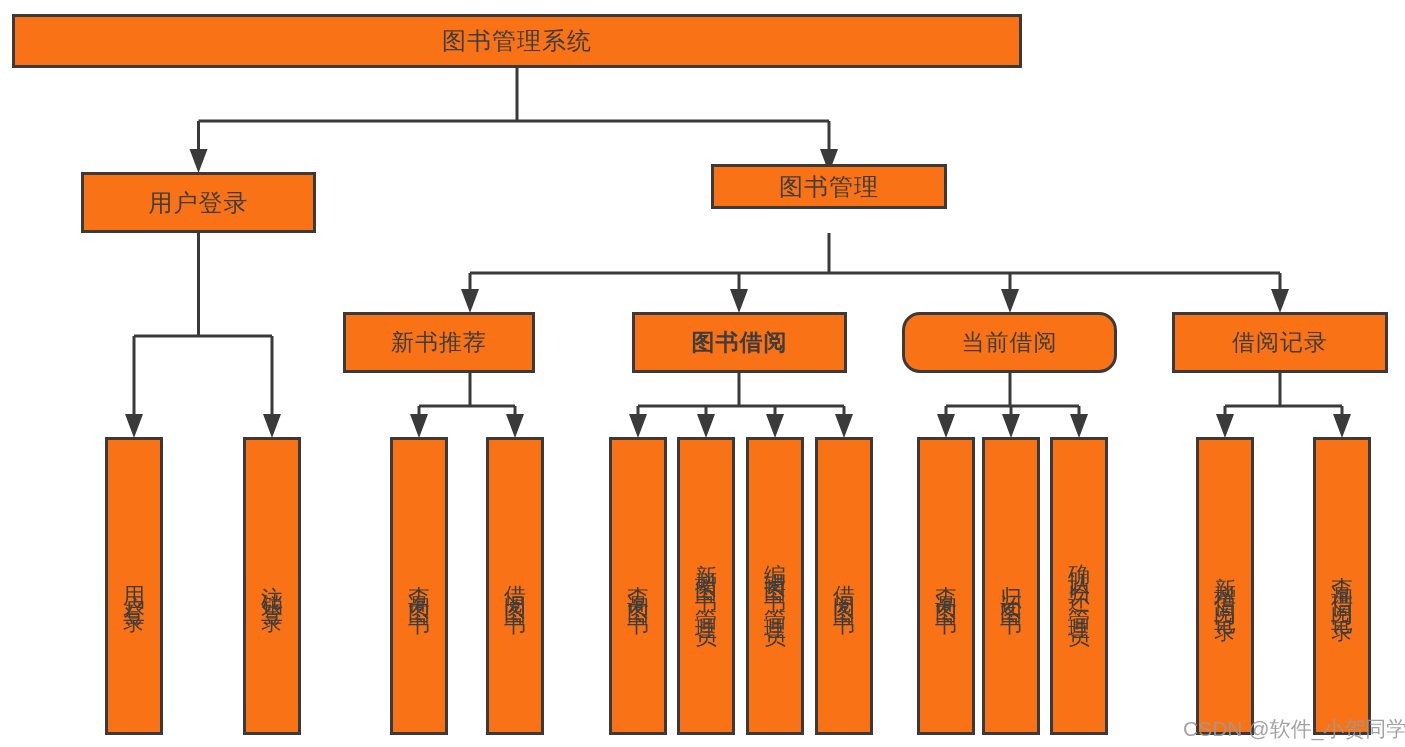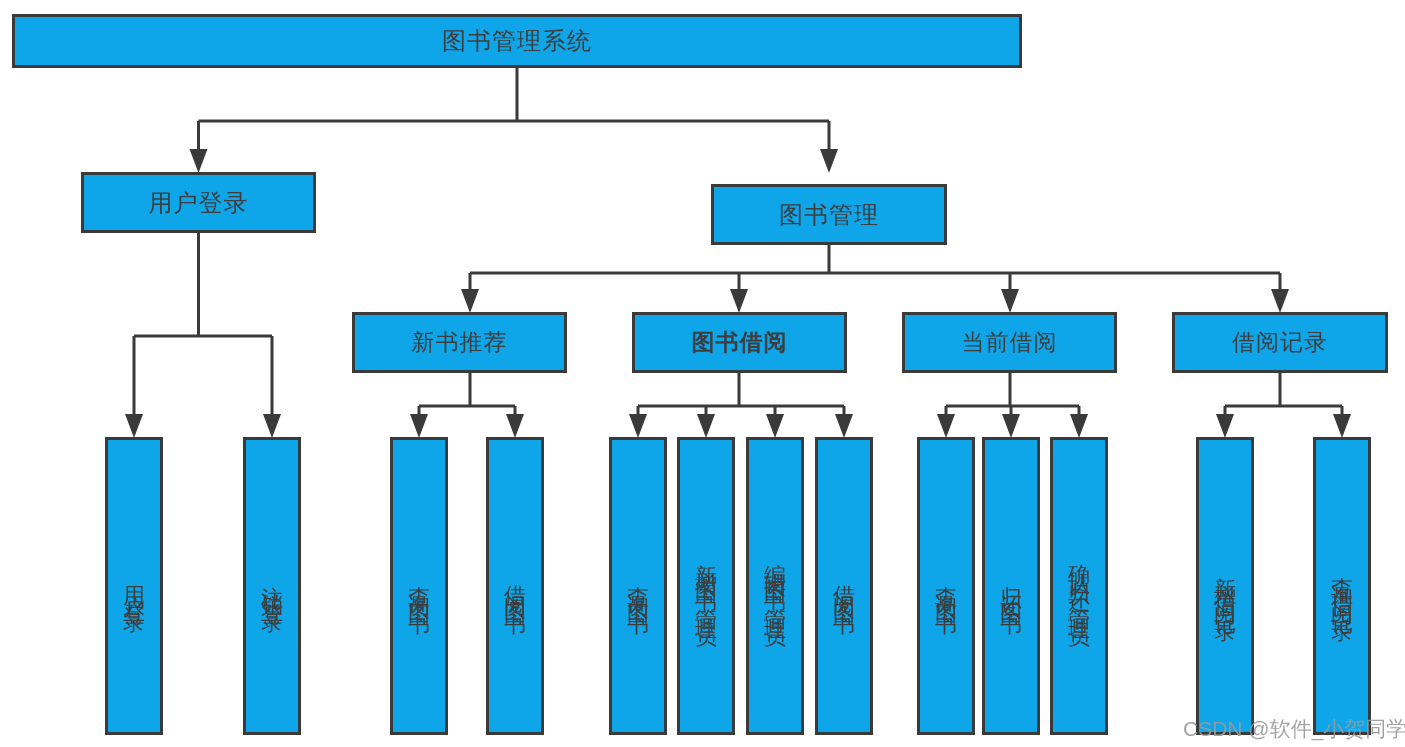--- a/index.html
+++ b/index.html
@@ -2,21 +2,21 @@
 <html><head>
 <meta charset="utf-8">
 <style>
   html,body{margin:0;padding:0;background:#ffffff;}
   #canvas{
     position:relative;width:1405px;height:747px;background:#ffffff;overflow:hidden;
     font-family:"Liberation Sans","DejaVu Sans",sans-serif;
   }
   #wires{position:absolute;left:0;top:0;width:1405px;height:747px;}
   .box{
-    position:absolute;box-sizing:border-box;background:#0ea5e9;
+    position:absolute;box-sizing:border-box;background:#f97316;
     border:3px solid #3a3a3a;color:#3d3d3d;
     display:flex;align-items:center;justify-content:center;
     text-align:center;
   }
   .root-box{font-size:24px;letter-spacing:1px;}
   .l2-box{font-size:24px;letter-spacing:1px;}
   .l3-box{font-size:23px;letter-spacing:1px;}
   .leaf{width:58px;top:437px;height:298px;}
   .leaf span{
     writing-mode:vertical-rl;text-orientation:mixed;
@@ -73,31 +73,31 @@
     </g>
   </svg>
 
   <div class="box root-box" style="left:12px;top:14px;width:1010px;height:54px;">
     <span>图书管理系统</span>
   </div>
 
   <div class="box l2-box" style="left:81px;top:172px;width:235px;height:61px;">
     <span>用户登录</span>
   </div>
-  <div class="box l2-box" style="left:711px;top:184px;width:236px;height:61px;">
+  <div class="box l2-box" style="left:711px;top:164px;width:236px;height:45px;">
     <span>图书管理</span>
   </div>
 
-  <div class="box l3-box" style="left:352px;top:312px;width:215px;height:61px;">
+  <div class="box l3-box" style="left:343px;top:312px;width:192px;height:61px;">
     <span>新书推荐</span>
   </div>
   <div class="box l3-box" style="left:632px;top:312px;width:215px;height:61px;font-weight:bold;">
     <span>图书借阅</span>
   </div>
-  <div class="box l3-box" style="left:902px;top:312px;width:215px;height:61px;">
+  <div class="box l3-box" style="left:902px;top:312px;width:215px;height:61px;border-radius:18px;">
     <span>当前借阅</span>
   </div>
   <div class="box l3-box" style="left:1172px;top:312px;width:216px;height:61px;">
     <span>借阅记录</span>
   </div>
 
   <div class="box leaf" style="left:105px;">
     <span>用户登录</span>
   </div>
   <div class="box leaf" style="left:243px;">

